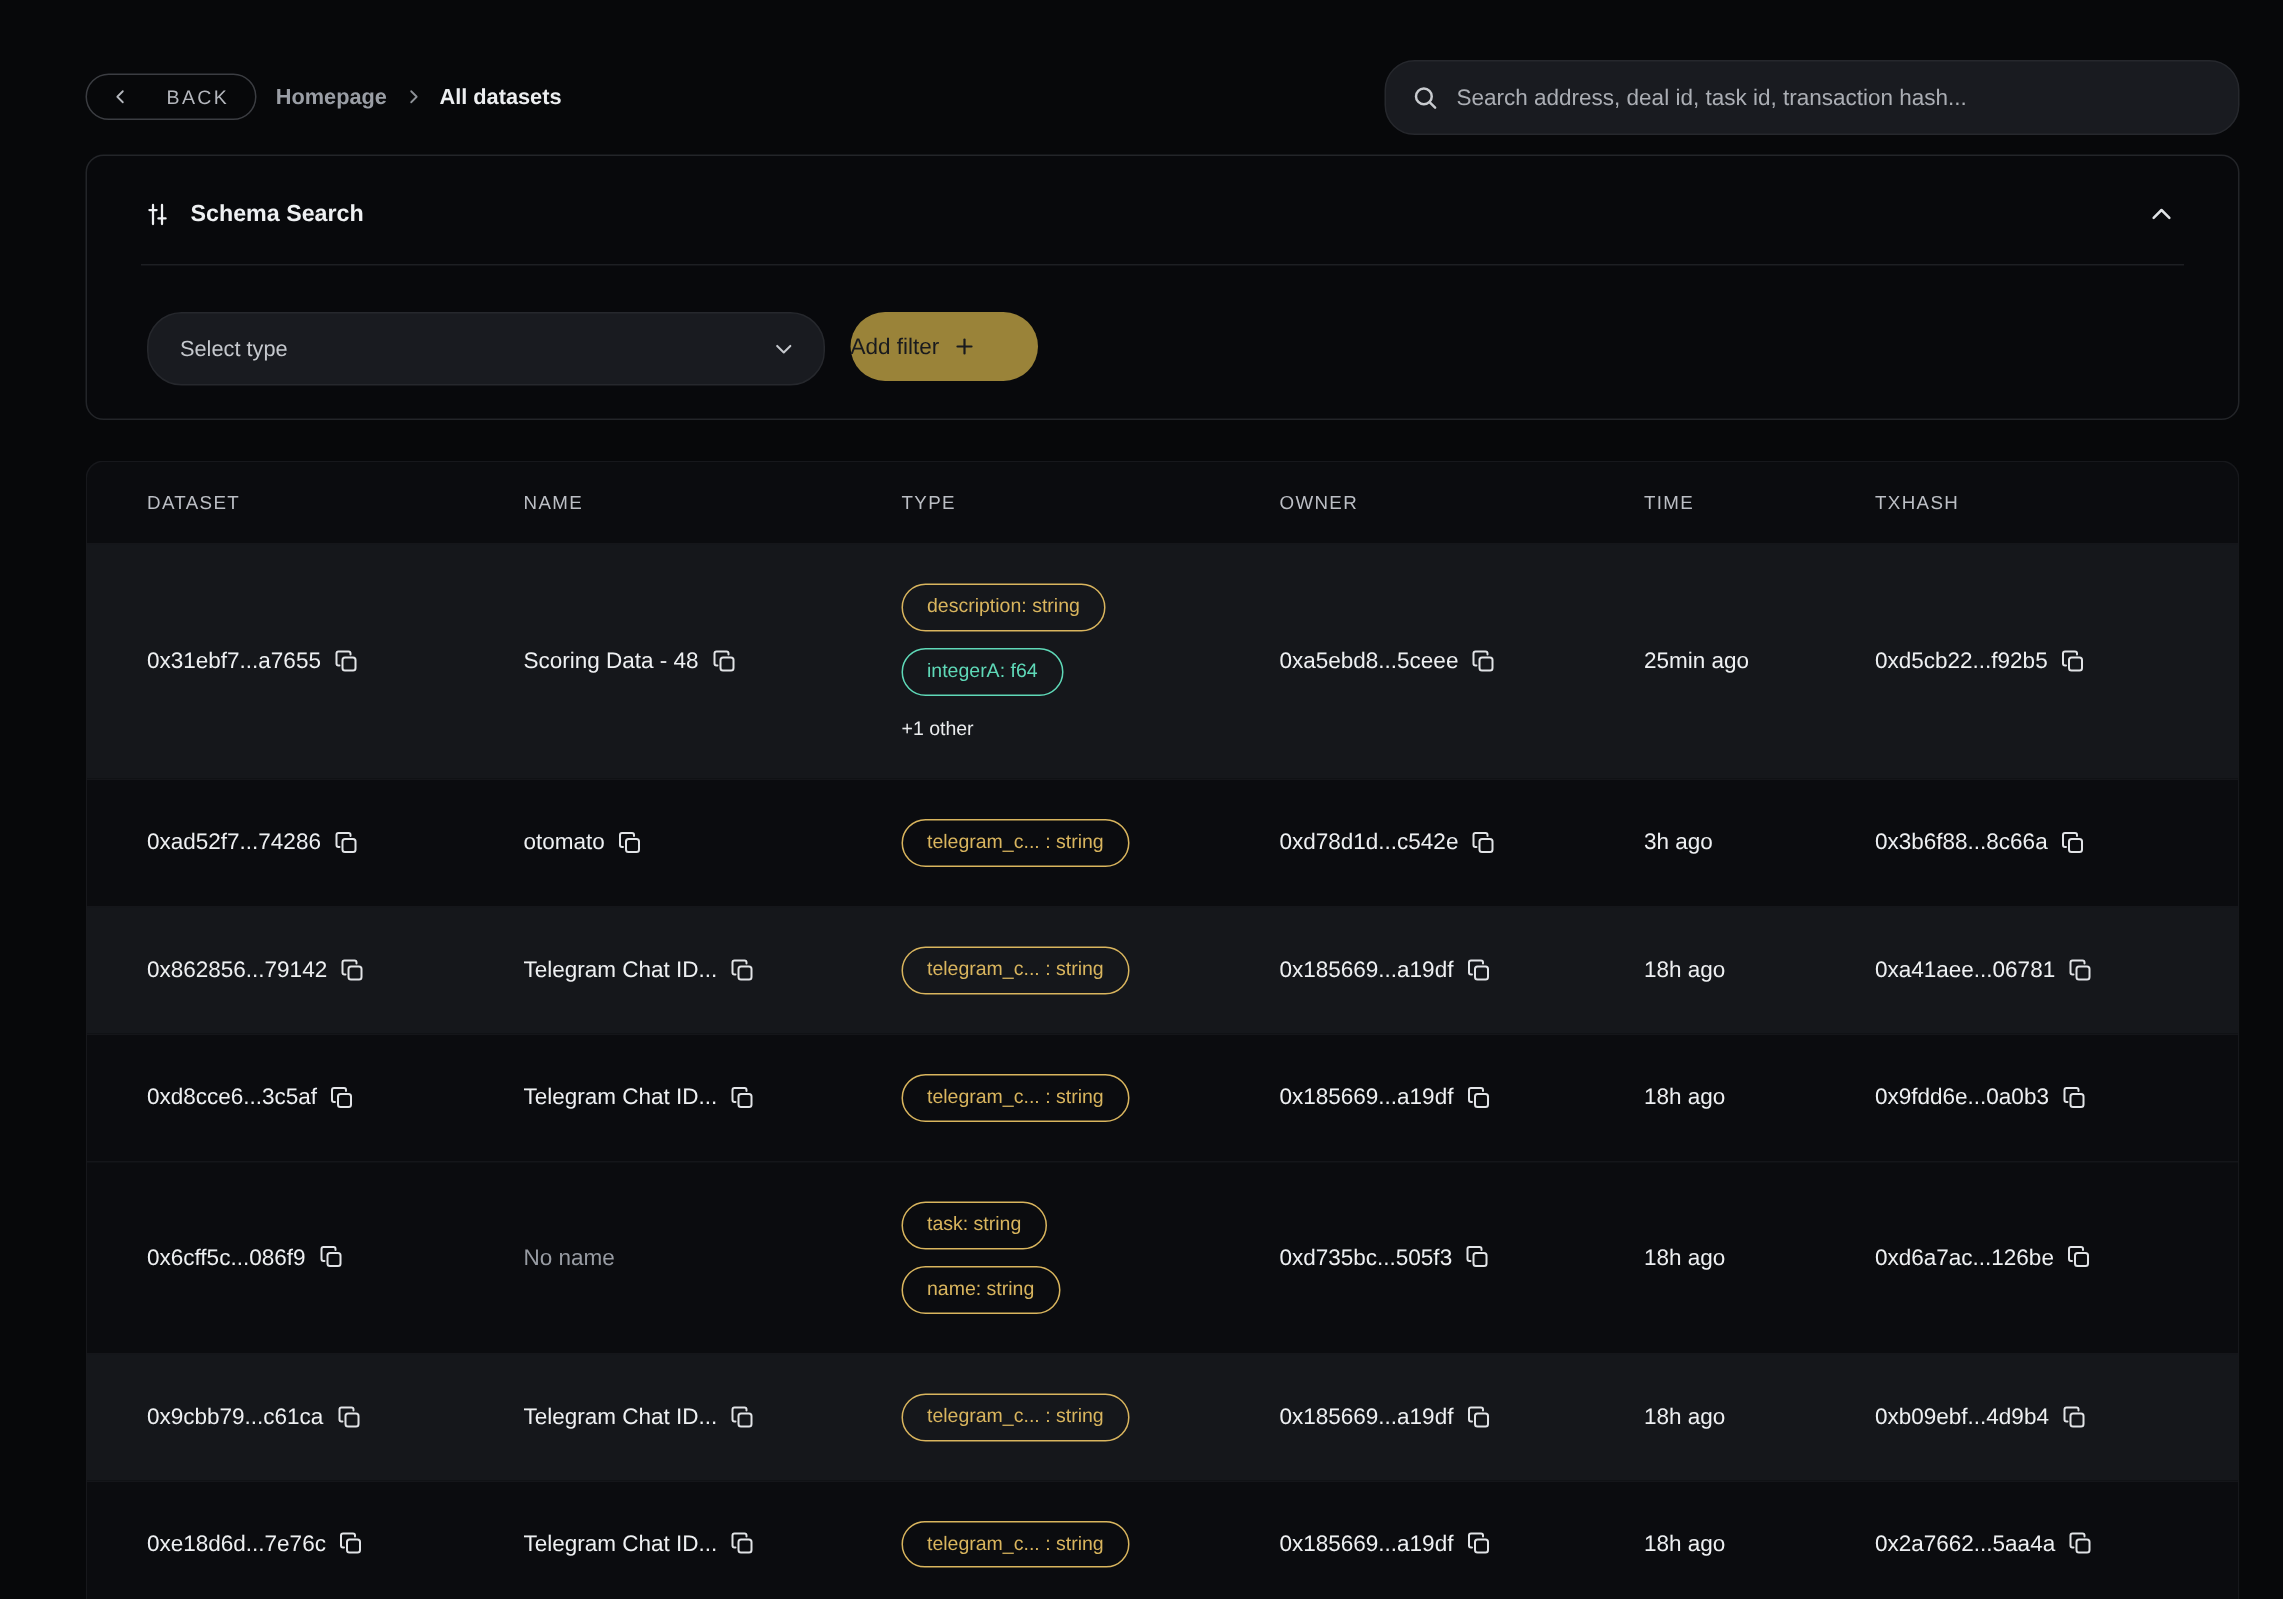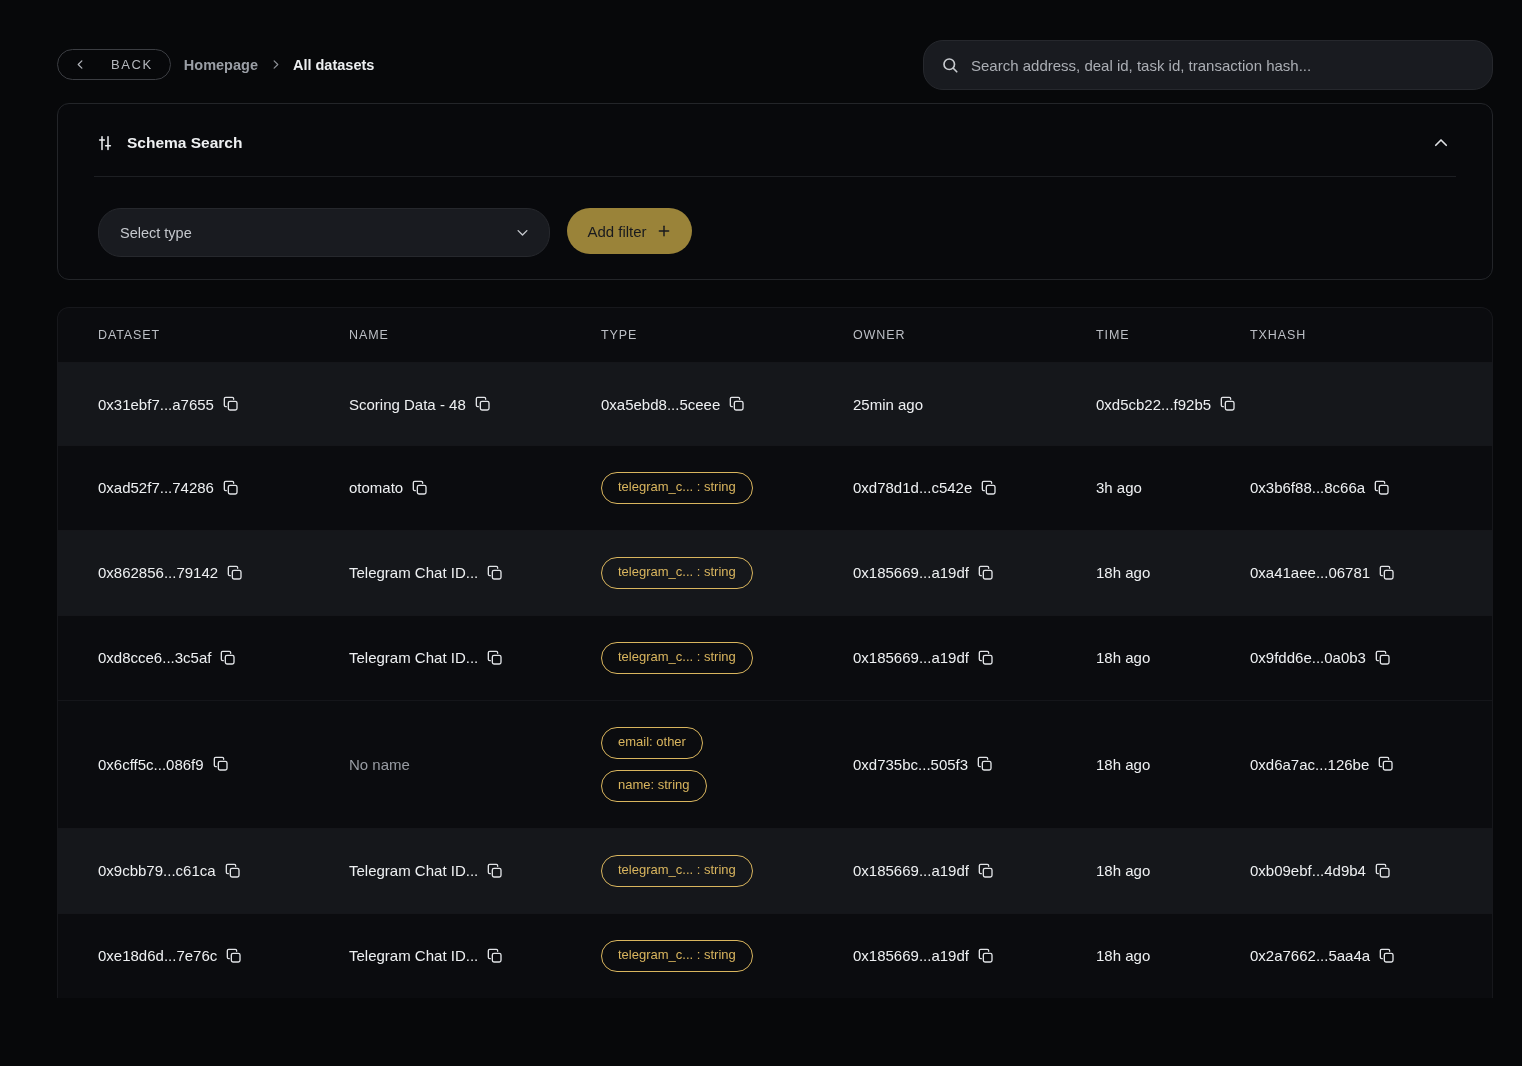--- a/index.html
+++ b/index.html
@@ -53,21 +53,21 @@
   .select-box {
     width:452px; height:49px; border-radius:23px;
     background:#191b20; border:1px solid #26282d;
     display:flex; align-items:center; justify-content:space-between;
     padding:0 19px 0 21px; color:#c5c8cd; font-size:14.5px; cursor:pointer;
   }
   .add-filter-btn {
     width:125px; height:46px; border-radius:23px; border:none;
     background:var(--accent,#9a8339); color:#191a1e;
     font-size:15px; font-weight:500; font-family:inherit;
-    display:flex; align-items:center; justify-content:center; gap:9px; cursor:pointer;
+    display:flex; align-items:center; justify-content:flex-start; gap:9px; cursor:pointer;
   }
 
   
   .table { margin-top:27px; background:#0b0c0f; border:1px solid #17181c; border-bottom:none; border-radius:12px 12px 0 0; overflow:hidden; }
   .thead, .trow { display:grid; grid-template-columns:251px 252px 252px 243px 154px 1fr; padding-left:40px; align-items:center; }
   .thead { height:54px; }
   .th { font-size:12.5px; letter-spacing:.9px; color:#bcbfc5; font-weight:500; }
   .trow { min-height:83px; border-top:1px solid #15161a; }
   .trow.light { background:#15171b; }
   .trow.dark  { background:#0b0c0f; }
@@ -192,20 +192,27 @@
       <button class="copy-btn">
               <span>
                 <svg width="16" height="16" viewBox="0 0 24 24" fill="none" stroke="currentColor" stroke-width="2" stroke-linecap="round" stroke-linejoin="round">
                   <rect x="8" y="8" width="13" height="13" rx="2.5"></rect>
                   <path d="M5 16H4a2 2 0 0 1-2-2V4a2 2 0 0 1 2-2h10a2 2 0 0 1 2 2v1"></path>
                 </svg>
               </span>
             </button>
     </div>
     <div class="cell">
+      <div class="badges">
+              <span class="badge gold">description: string</span>
+              <span class="badge teal">integerA: f64</span>
+              <span class="more-text">+1 other</span>
+            </div>
+    </div>
+    <div class="cell">
       <span>0xa5ebd8...5ceee</span>
       <button class="copy-btn">
               <span>
                 <svg width="16" height="16" viewBox="0 0 24 24" fill="none" stroke="currentColor" stroke-width="2" stroke-linecap="round" stroke-linejoin="round">
                   <rect x="8" y="8" width="13" height="13" rx="2.5"></rect>
                   <path d="M5 16H4a2 2 0 0 1-2-2V4a2 2 0 0 1 2-2h10a2 2 0 0 1 2 2v1"></path>
                 </svg>
               </span>
             </button>
     </div>
@@ -397,21 +404,21 @@
                 </svg>
               </span>
             </button>
     </div>
     <div class="cell">
       <span class="muted">No name</span>
 
     </div>
     <div class="cell">
       <div class="badges">
-              <span class="badge gold">email: other</span>
+              <span class="badge gold">task: string</span>
               <span class="badge gold">name: string</span>
             </div>
     </div>
     <div class="cell">
       <span>0xd735bc...505f3</span>
       <button class="copy-btn">
               <span>
                 <svg width="16" height="16" viewBox="0 0 24 24" fill="none" stroke="currentColor" stroke-width="2" stroke-linecap="round" stroke-linejoin="round">
                   <rect x="8" y="8" width="13" height="13" rx="2.5"></rect>
                   <path d="M5 16H4a2 2 0 0 1-2-2V4a2 2 0 0 1 2-2h10a2 2 0 0 1 2 2v1"></path>

